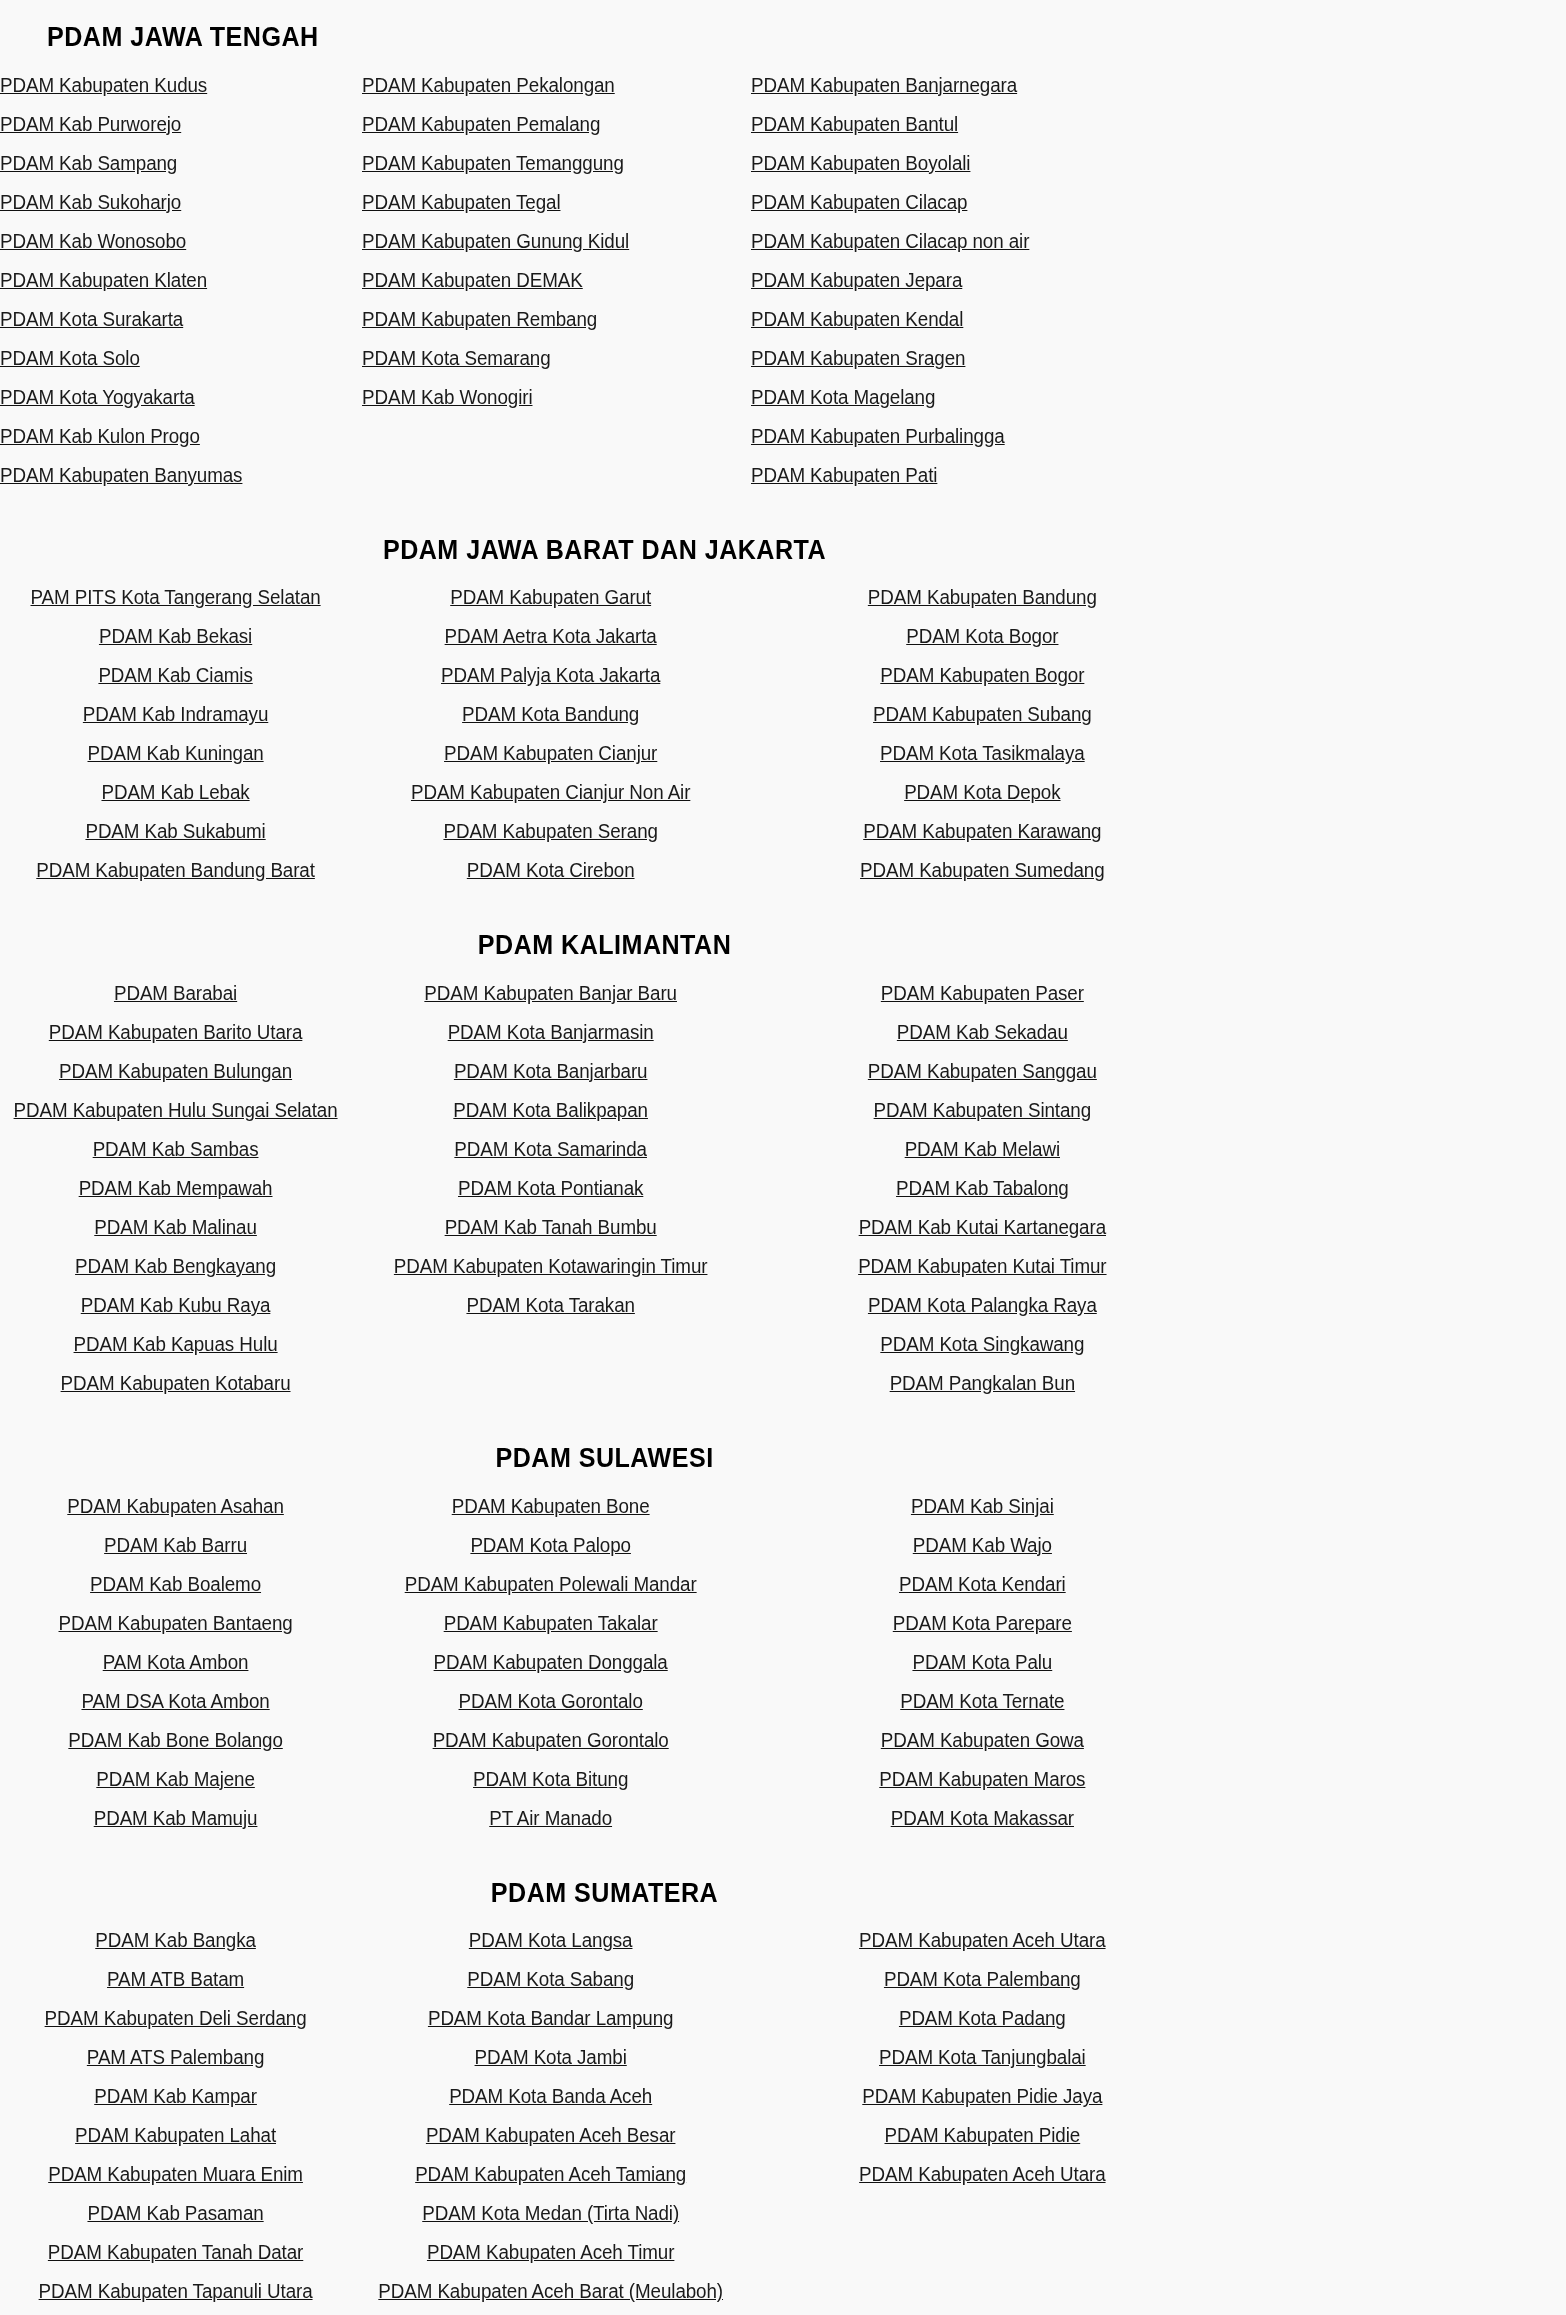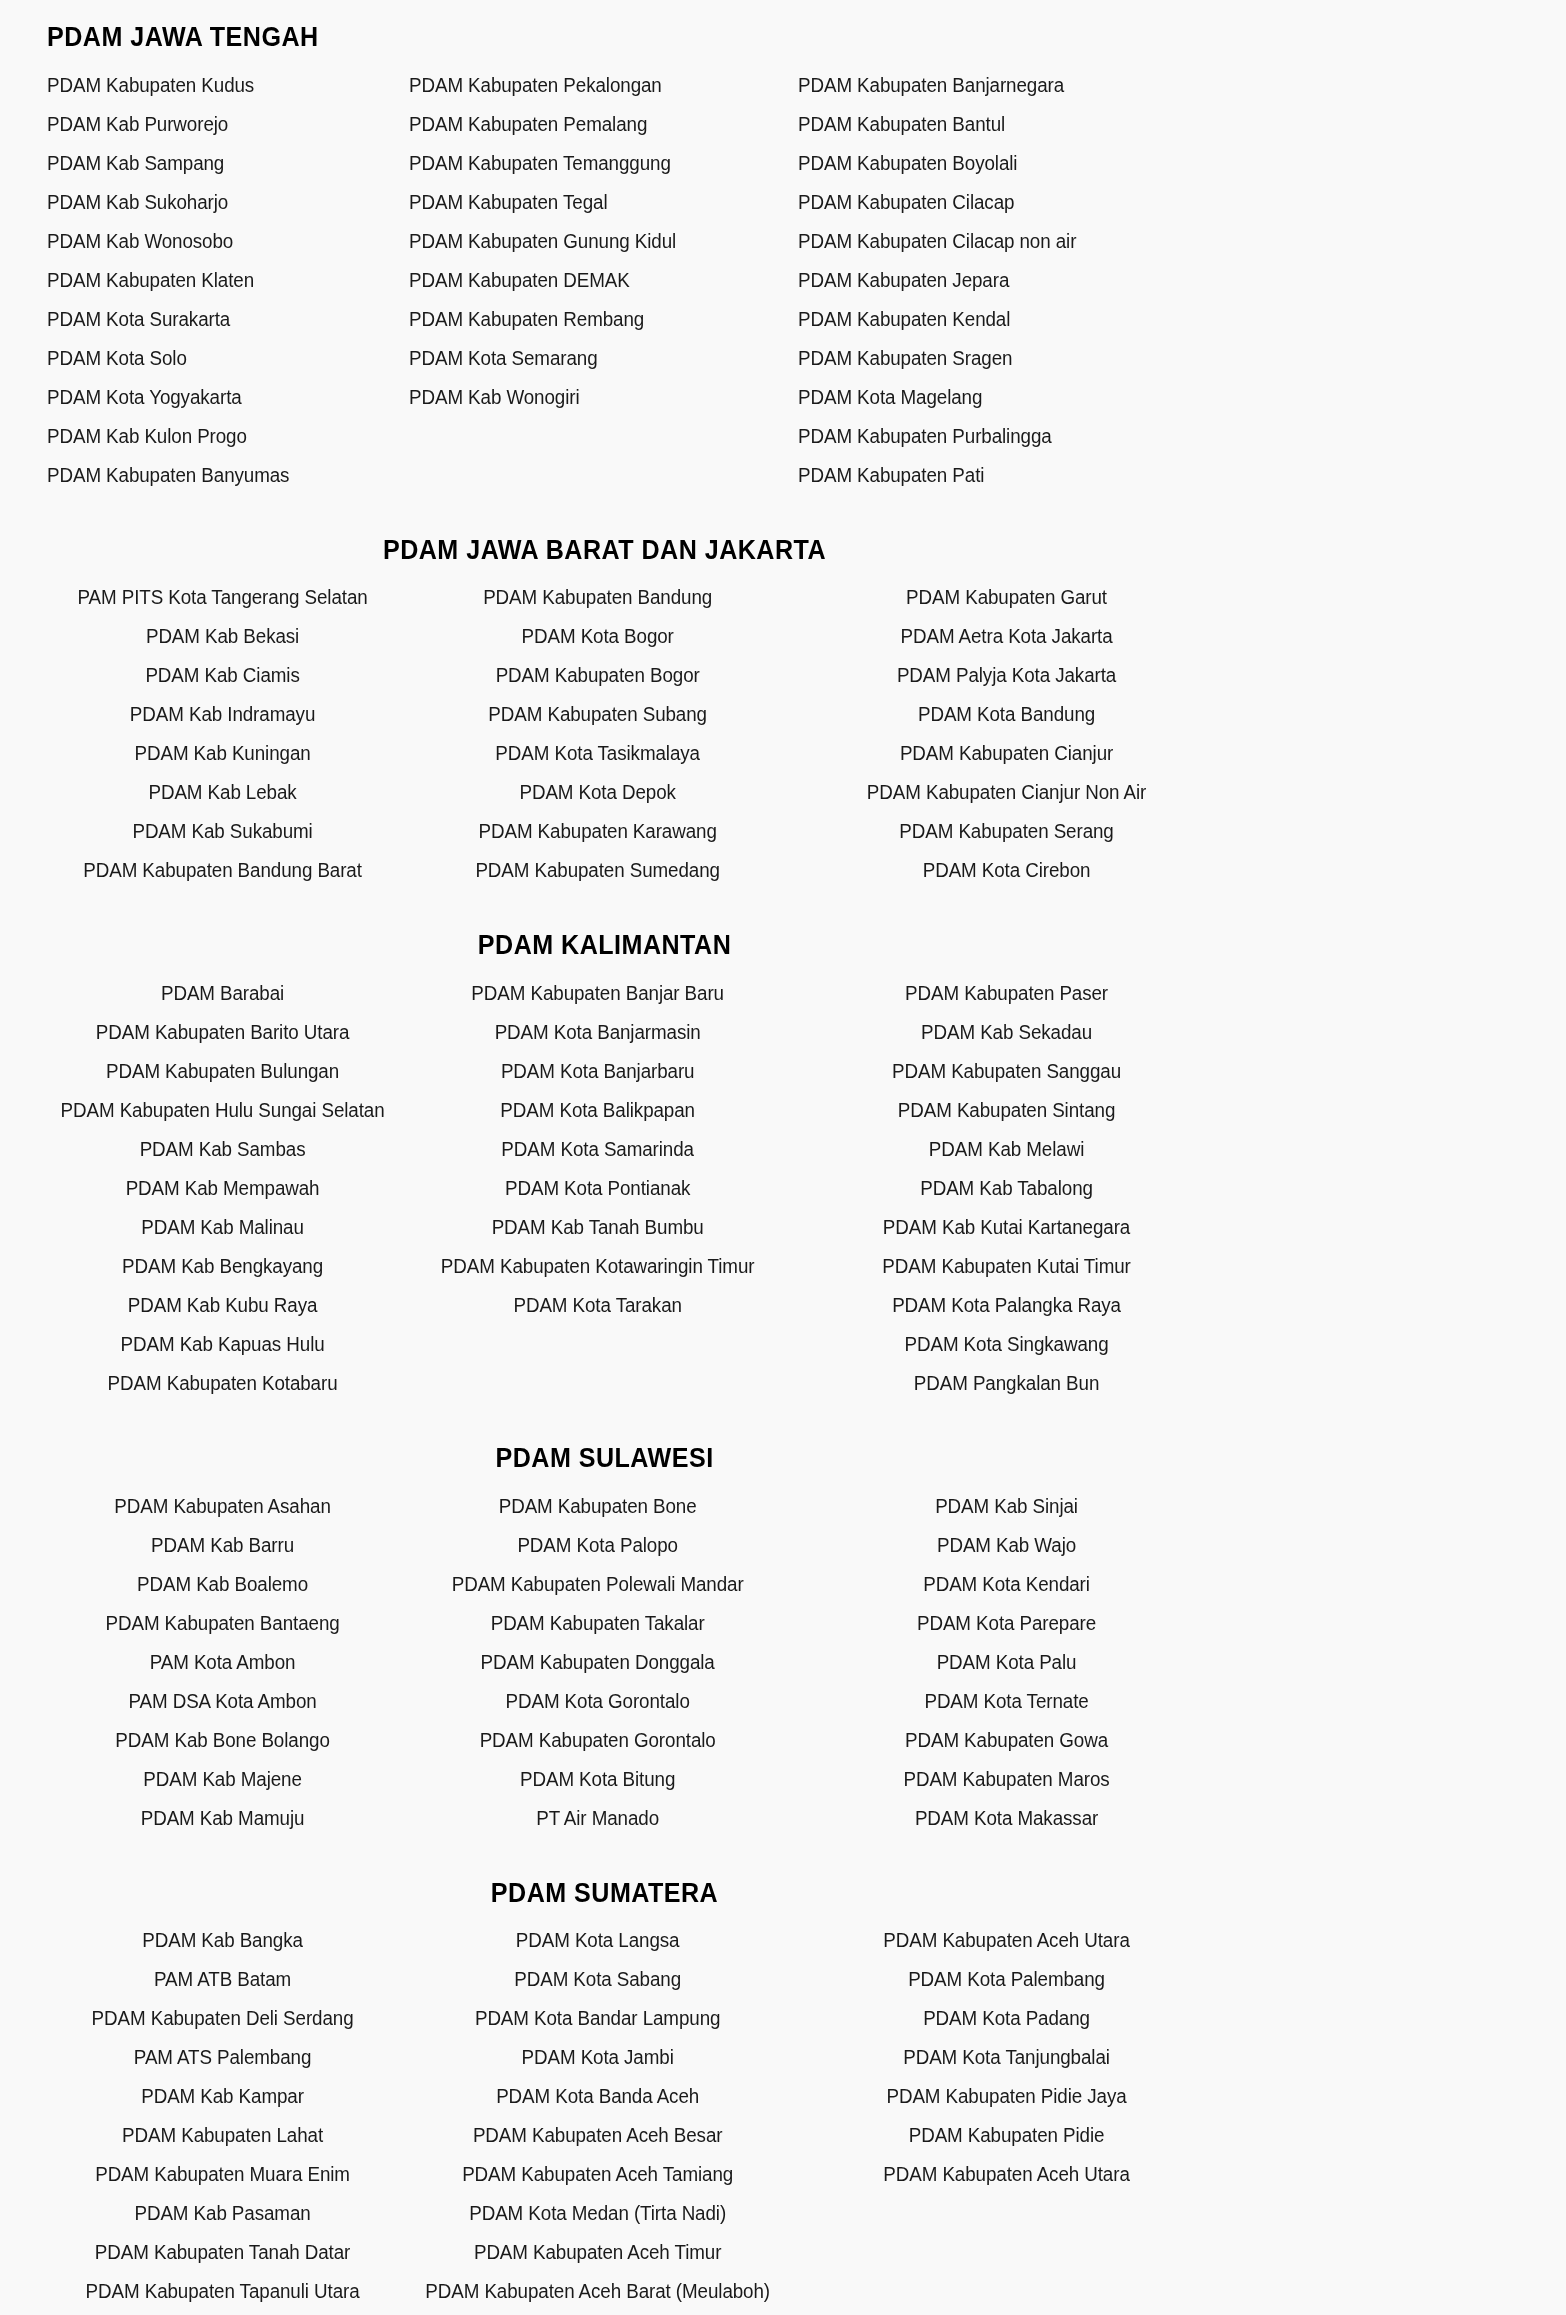--- a/index.html
+++ b/index.html
@@ -37,24 +37,24 @@
     letter-spacing: 0.5px;
     color: #000000;
     margin: 0 0 12.7px 47px;
     transform: scaleX(0.93);
     transform-origin: left center;
     white-space: nowrap;
   }
   .grid {
     display: grid;
     grid-template-columns: 362px 389px auto;
-    margin-left: 47px;
     padding-right: 18px;
     row-gap: 0;
     column-gap: 0;
+    text-decoration: underline;
   }
   .col {
     display: flex;
     flex-direction: column;
   }
   .entry {
     font-size: 19.4px;
     line-height: 39px;
     height: 39px;
     color: #1a1a1a;
@@ -118,38 +118,38 @@
             <div class="entry">PAM PITS Kota Tangerang Selatan</div>
             <div class="entry">PDAM Kab Bekasi</div>
             <div class="entry">PDAM Kab Ciamis</div>
             <div class="entry">PDAM Kab Indramayu</div>
             <div class="entry">PDAM Kab Kuningan</div>
             <div class="entry">PDAM Kab Lebak</div>
             <div class="entry">PDAM Kab Sukabumi</div>
             <div class="entry">PDAM Kabupaten Bandung Barat</div>
           </div>
           <div class="col">
+            <div class="entry">PDAM Kabupaten Garut</div>
+            <div class="entry">PDAM Aetra Kota Jakarta</div>
+            <div class="entry">PDAM Palyja Kota Jakarta</div>
+            <div class="entry">PDAM Kota Bandung</div>
+            <div class="entry">PDAM Kabupaten Cianjur</div>
+            <div class="entry">PDAM Kabupaten Cianjur Non Air</div>
+            <div class="entry">PDAM Kabupaten Serang</div>
+            <div class="entry">PDAM Kota Cirebon</div>
+          </div>
+          <div class="col">
             <div class="entry">PDAM Kabupaten Bandung</div>
             <div class="entry">PDAM Kota Bogor</div>
             <div class="entry">PDAM Kabupaten Bogor</div>
             <div class="entry">PDAM Kabupaten Subang</div>
             <div class="entry">PDAM Kota Tasikmalaya</div>
             <div class="entry">PDAM Kota Depok</div>
             <div class="entry">PDAM Kabupaten Karawang</div>
             <div class="entry">PDAM Kabupaten Sumedang</div>
-          </div>
-          <div class="col">
-            <div class="entry">PDAM Kabupaten Garut</div>
-            <div class="entry">PDAM Aetra Kota Jakarta</div>
-            <div class="entry">PDAM Palyja Kota Jakarta</div>
-            <div class="entry">PDAM Kota Bandung</div>
-            <div class="entry">PDAM Kabupaten Cianjur</div>
-            <div class="entry">PDAM Kabupaten Cianjur Non Air</div>
-            <div class="entry">PDAM Kabupaten Serang</div>
-            <div class="entry">PDAM Kota Cirebon</div>
           </div>
         </div>
       </div>
       <div class="section">
         <div class="section-title">PDAM KALIMANTAN</div>
         <div class="grid">
           <div class="col">
             <div class="entry">PDAM Barabai</div>
             <div class="entry">PDAM Kabupaten Barito Utara</div>
             <div class="entry">PDAM Kabupaten Bulungan</div>

